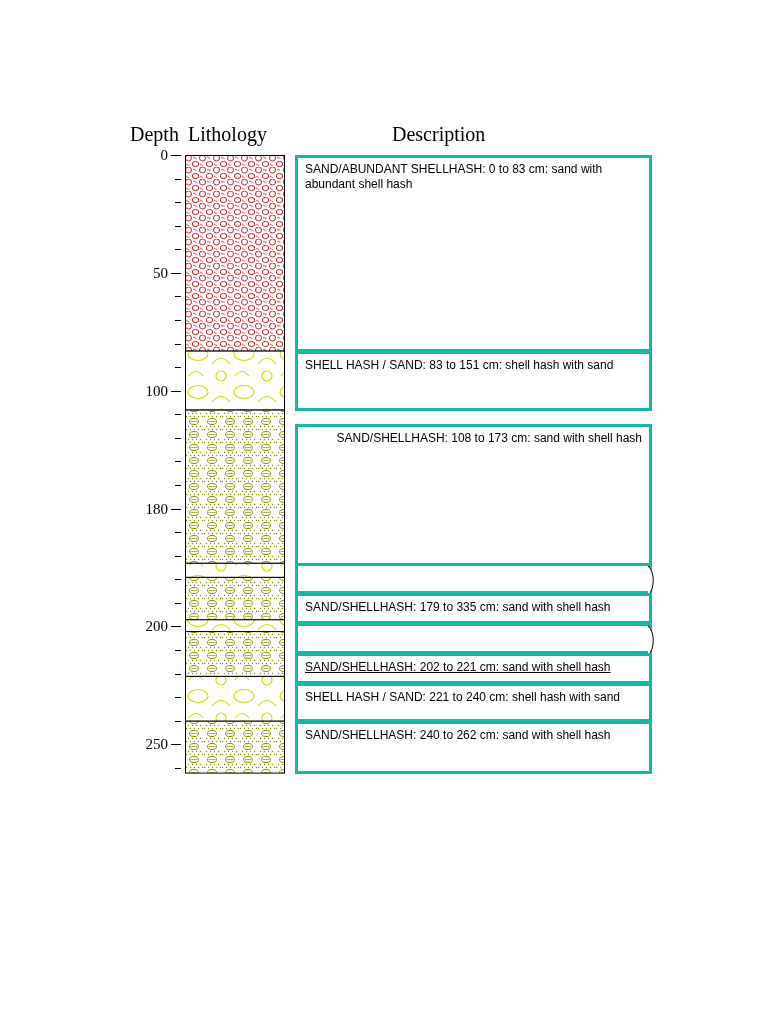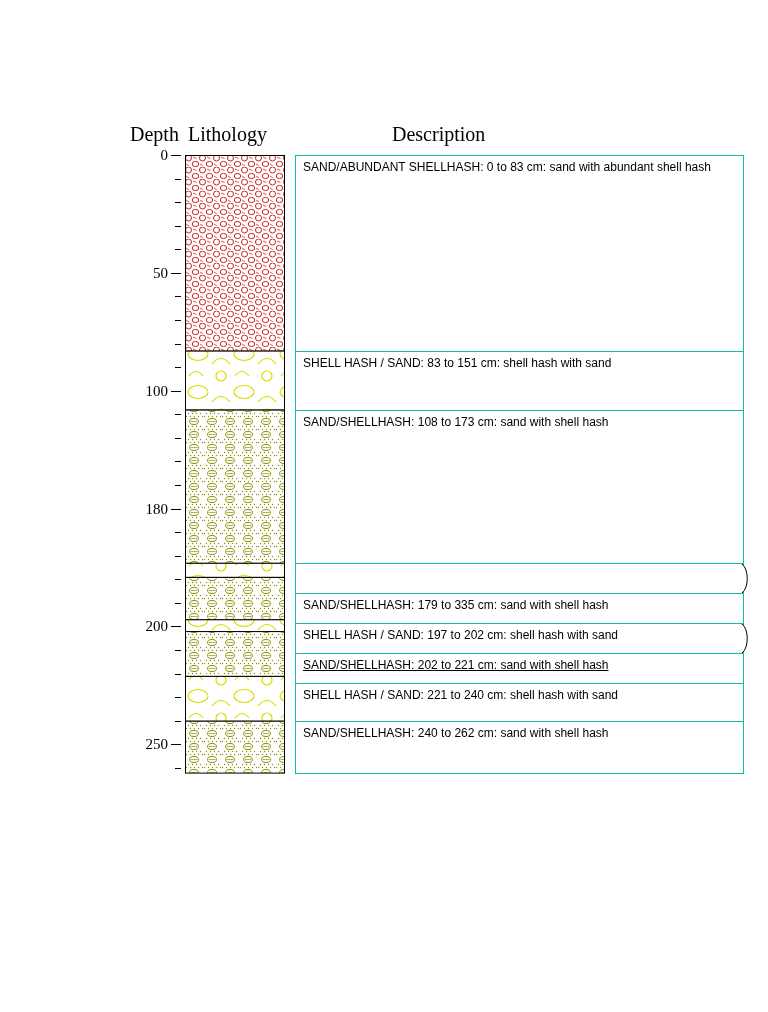--- a/index.html
+++ b/index.html
@@ -21,22 +21,22 @@
   .hdr-litho { left: 188px; }
   .hdr-desc  { left: 392px; }
   .tick { position: absolute; left: 175px; width: 6px; height: 1px; background: #000; }
   .tick.major { left: 171px; width: 10px; }
   .tick-label {
     position: absolute; left: 126px; width: 42px; text-align: right;
     font-family: "Liberation Serif", serif; font-size: 15px; line-height: 1;
   }
   #litho-svg { position: absolute; left: 185px; top: 155px; }
   .desc-box {
-    position: absolute; left: 295px; width: 449px; box-sizing: border-box;
-    background: #ffffff; border: 1px solid #14b8a6;
+    position: absolute; left: 295px; width: 357px; box-sizing: border-box;
+    background: #ffffff; border: 3px solid #14b8a6;
     padding: 4px 7px; font-size: 12px; line-height: 1.25;
   }
   .desc-box span { display: block; }
   .notch { position: absolute; left: 100%; top: -1px; margin-left: -1px; overflow: visible; }
 </style>
 </head>
 <body>
 
 <div class="page">
 
@@ -127,33 +127,32 @@
       </g>
   </svg>
 
   <div id="desc-col">
       <div class="desc-box" style="top: 155px; height: 197px;">
         <span>SAND/ABUNDANT SHELLHASH: 0 to 83 cm: sand with abundant shell hash</span>
       </div>
       <div class="desc-box" style="top: 351px; height: 60px;">
         <span>SHELL HASH / SAND: 83 to 151 cm: shell hash with sand</span>
       </div>
-      <div class="desc-box" style="top: 410px; height: 154px;">
+      <div class="desc-box" style="top: 424px; height: 154px; text-align: right;">
         <span>SAND/SHELLHASH: 108 to 173 cm: sand with shell hash</span>
       </div>
       <div class="desc-box" style="top: 563px; height: 31px;">
         <svg width="10" height="31" class="notch">
           <path d="M0 1 C 7 6.2 7 24.8 0 30" fill="#ffffff" stroke="#000000" stroke-width="1"></path>
         </svg>
       </div>
       <div class="desc-box" style="top: 593px; height: 31px;">
         <span>SAND/SHELLHASH: 179 to 335 cm: sand with shell hash</span>
       </div>
       <div class="desc-box" style="top: 623px; height: 31px;">
-        <span>SHELL HASH / SAND: 197 to 202 cm: shell hash with sand</span>
         <svg width="10" height="31" class="notch">
           <path d="M0 1 C 7 6.2 7 24.8 0 30" fill="#ffffff" stroke="#000000" stroke-width="1"></path>
         </svg>
       </div>
       <div class="desc-box" style="top: 653px; height: 31px; text-decoration: underline;">
         <span>SAND/SHELLHASH: 202 to 221 cm: sand with shell hash</span>
       </div>
       <div class="desc-box" style="top: 683px; height: 39px;">
         <span>SHELL HASH / SAND: 221 to 240 cm: shell hash with sand</span>
       </div>

